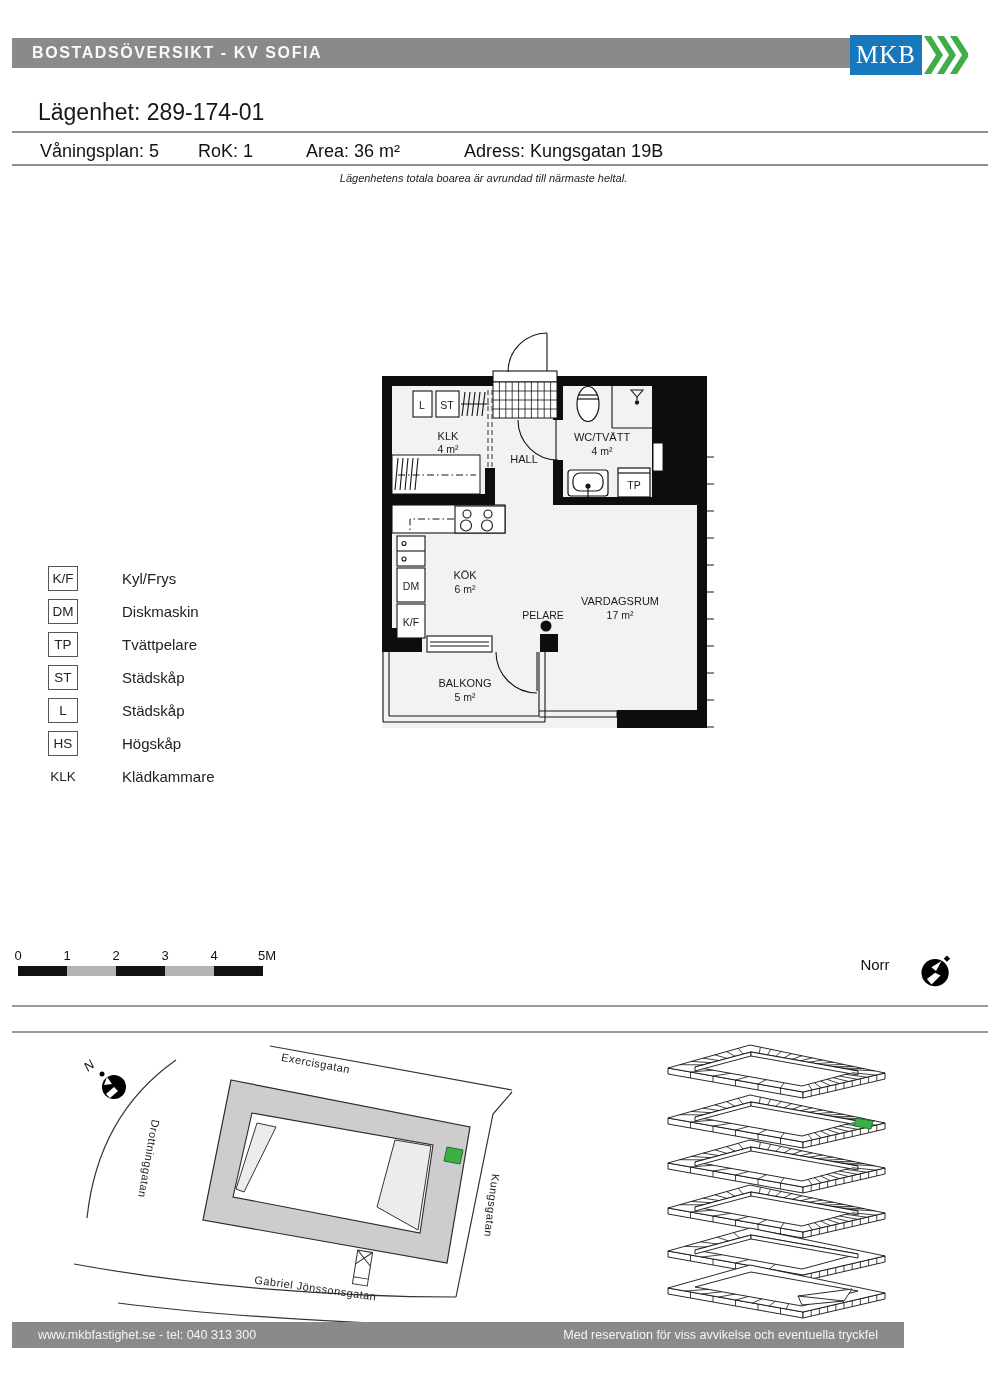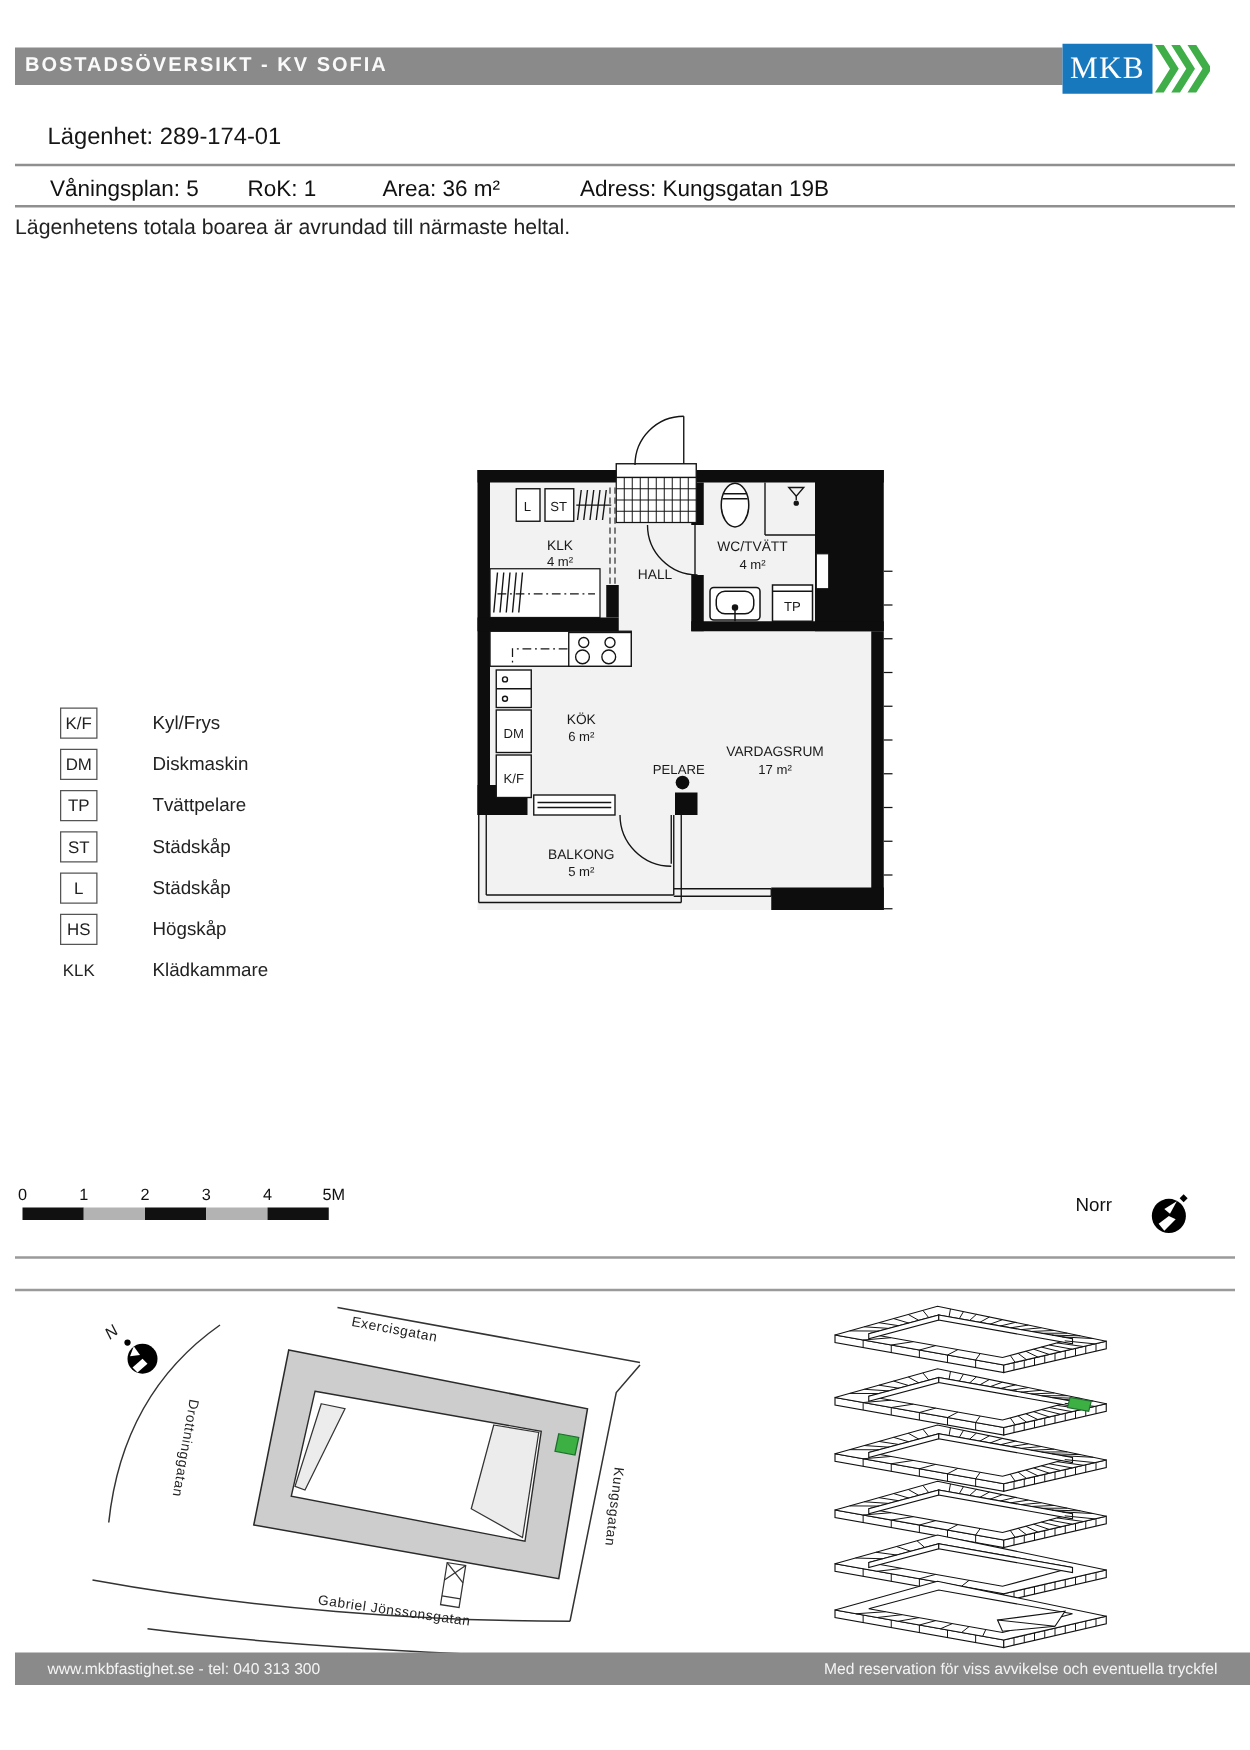--- a/index.html
+++ b/index.html
@@ -2,46 +2,46 @@
 <html><head>
 <meta charset="utf-8">
 <style>
   html,body{margin:0;padding:0;}
   body{width:1000px;height:1400px;position:relative;background:#fff;
        font-family:"Liberation Sans",sans-serif;color:#111;overflow:hidden;}
   .abs{position:absolute;}
   
   .bar{background:#8A8A8A;}
   .header-bar{left:12px;top:38px;width:976px;height:30px;line-height:30px;
-      color:#fafafa;font-size:16px;font-weight:600;letter-spacing:1.6px;padding-left:8px;
+      color:#fafafa;font-size:16px;font-weight:600;letter-spacing:1.6px;padding-left:20px;
       box-sizing:border-box;}
   .logo{left:850px;top:35px;width:138px;height:40px;display:flex;background:#fff;}
   .logo-blue{width:72px;height:40px;background:#1878BE;color:#fff;display:flex;
       align-items:center;justify-content:center;font-family:"Liberation Serif",serif;
       font-size:25px;letter-spacing:1px;}
-  .page-title{left:38px;top:99px;font-size:19px;color:#161616;}
+  .page-title{left:38px;top:99px;font-size:23px;color:#161616;}
   .rule{left:12px;width:976px;height:2px;background:#8f8f8f;}
   .info-row{top:141px;font-size:18px;color:#111;}
   .info-pair .lbl{margin-right:5px;}
-  .note{left:12px;top:172px;width:943px;text-align:left;
-      font-size:17px;color:#222;}
+  .note{left:12px;top:172px;width:943px;text-align:center;font-style:italic;
+      font-size:11px;color:#222;}
   
   .legend{left:48px;top:566px;display:flex;flex-direction:column;gap:8px;}
   .lg-row{display:flex;align-items:center;height:25px;}
   .lg-box{width:30px;height:25px;border:1.6px solid #555;display:flex;align-items:center;
       justify-content:center;font-size:13.5px;color:#222;box-sizing:border-box;}
   .lg-row.nobox .lg-box{border:none;font-size:13.5px;}
   .lg-label{margin-left:44px;font-size:15px;color:#222;}
   
   .sc-num{position:absolute;top:948px;font-size:13px;transform:translateX(-50%);}
   .sc-bar{left:18px;top:966px;height:10px;display:flex;}
   .sc-seg{width:49px;height:10px;}
   .sc-d{background:#111;} .sc-l{background:#b3b3b3;}
   .norr{left:842px;top:956px;width:66px;text-align:center;font-size:15px;color:#111;}
-  .footer{left:12px;top:1322px;width:988px;height:26px;display:flex;
+  .footer{left:12px;top:1322px;width:892px;height:26px;display:flex;
       justify-content:space-between;align-items:center;color:#f5f5f5;font-size:12.5px;
       padding:0 26px;box-sizing:border-box;}
   svg{position:absolute;overflow:visible;}
   text{font-family:"Liberation Sans",sans-serif;fill:#1a1a1a;}
   .rm{font-size:11px;text-anchor:middle;}
   .rs{font-size:10.5px;text-anchor:middle;}
   .st-label{font-size:11px;fill:#222;letter-spacing:.5px;}
 </style>
 </head>
 <body>

